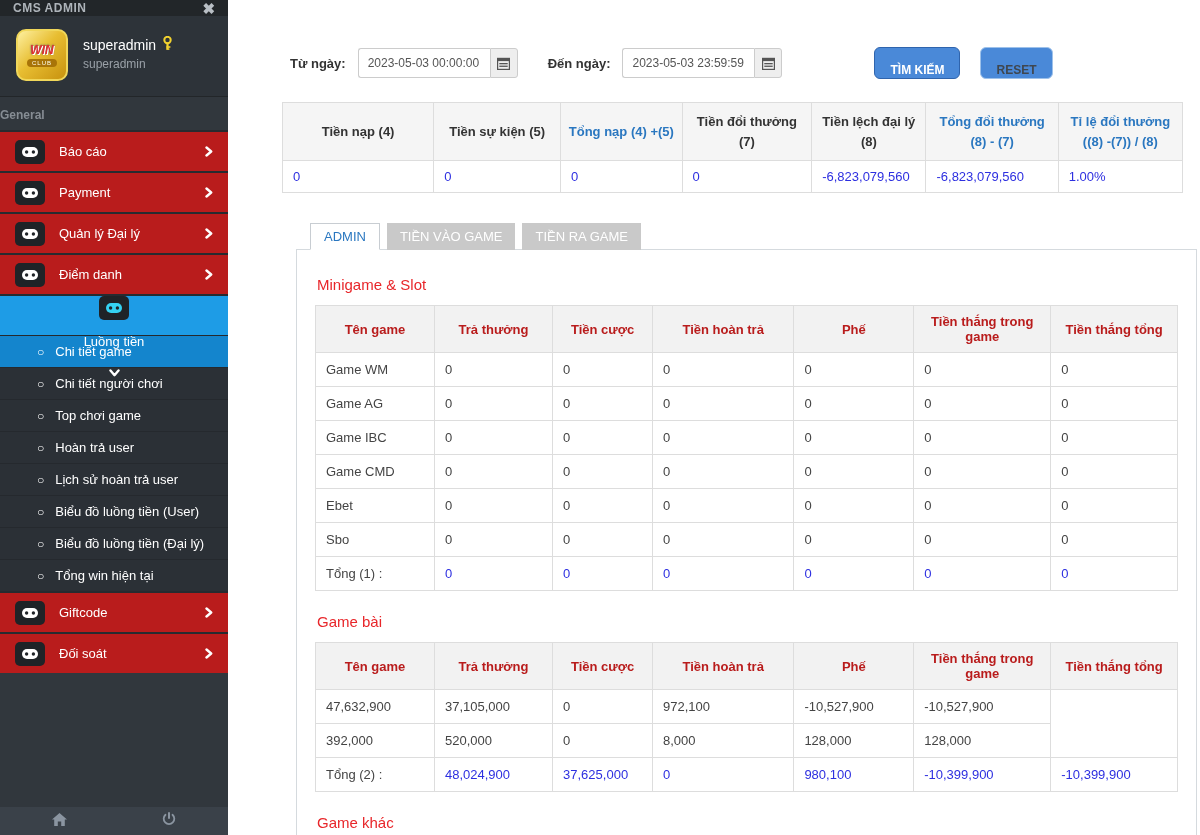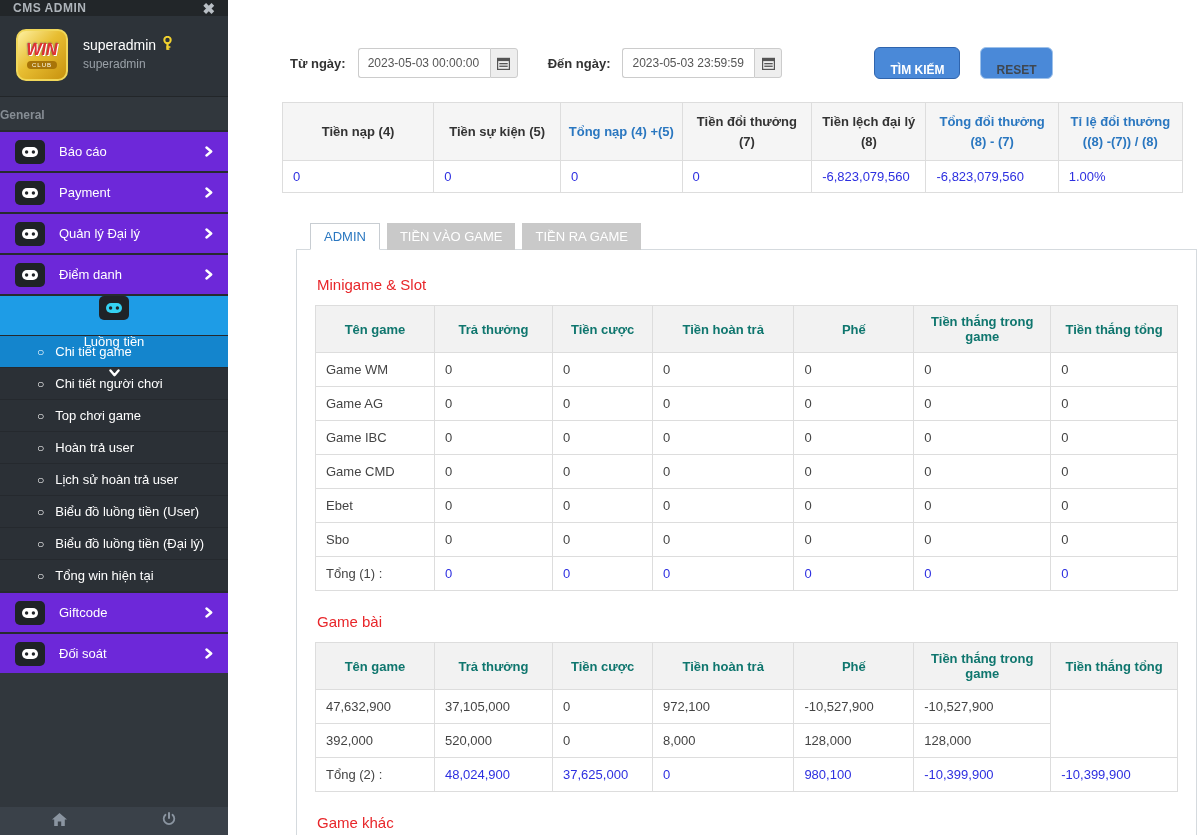--- a/index.html
+++ b/index.html
@@ -13,27 +13,27 @@
 
   
   .sidebar { width:228px; flex-shrink:0; background:#31373d; display:flex; flex-direction:column; height:835px; }
   .sb-header { height:16px; background:#222629; display:flex; align-items:center; justify-content:space-between; padding:0 13px; flex-shrink:0; }
   .brand { color:#aeb4ba; font-weight:bold; font-size:12px; letter-spacing:.5px; }
   .close-x { color:#b9bfc5; font-size:15px; font-weight:bold; cursor:pointer; line-height:1; }
   .user-panel { background:#2d3339; padding:13px 12px 15px 16px; display:flex; gap:15px; border-bottom:1px solid #222629; flex-shrink:0; }
   .avatar { width:52px; height:52px; border-radius:10px; border:2px solid #f0d75a;
     background:linear-gradient(135deg,#fdf0a0 0%,#e8be32 45%,#c8920e 100%);
     display:flex; flex-direction:column; align-items:center; justify-content:center; gap:2px; }
-  .avatar-win { color:#e23030; font-weight:bold; font-style:italic; font-size:16px; text-shadow:1px 1px 0 #fff,0 0 2px #203080; }
+  .avatar-win { color:#e23030; font-weight:bold; font-style:italic; font-size:12px; text-shadow:1px 1px 0 #fff,0 0 2px #203080; }
   .avatar-club { color:#ffe; background:#a87408; font-size:6px; padding:1px 5px; border-radius:5px; letter-spacing:1px; }
   .user-name { color:#fff; font-size:14px; display:flex; align-items:center; gap:6px; margin-top:7px; }
   .user-sub { color:#9aa1a8; font-size:12px; margin-top:4px; }
   .sb-section { color:#868d94; font-size:12px; font-weight:bold; padding:11px 0 8px; flex-shrink:0; }
   .menu { flex-shrink:0; }
-  .mi { height:41px; display:flex; align-items:center; padding:0 15px; gap:14px; background:#6d28d9; border-top:2px solid #272b30; cursor:pointer; }
+  .mi { height:41px; display:flex; align-items:center; padding:0 15px; gap:14px; background:#b91c1c; border-top:2px solid #272b30; cursor:pointer; }
   .mi .ibox { width:30px; height:24px; background:#1f2327; border-radius:5px; display:flex; align-items:center; justify-content:center; flex-shrink:0; }
   .mi .lbl { color:#fff; font-size:13px; flex:1; }
   .mi.active { background:#1e9ce6;flex-direction:column; }
   .smi { height:32px; display:flex; align-items:center; gap:11px; padding:0 14px 0 37px; background:#2b3036; border-top:1px solid #25292e; color:#fff; font-size:13px; cursor:pointer; }
   .smi.active { background:#1485cd; }
   .circ { font-size:12px; color:#fff; line-height:1; }
   .sb-footer { margin-top:auto; height:28px; background:#3a4149; display:flex; align-items:center; justify-content:space-between; padding:0 52px; flex-shrink:0; }
 
   
   .content { flex:1; height:835px; overflow:hidden; background:#fff; padding:48px 0 0 54px; }
@@ -52,21 +52,21 @@
   table.summary td { border:1px solid #ddd; padding:8px 10px; color:#2d2fe0; text-align:left; background:#fff; }
 
   .tabs { display:flex; margin:30px 0 0 28px; position:relative; z-index:2; }
   .tab { height:27px; padding:0 13px; display:flex; align-items:center; font-size:13px; margin-right:7px; cursor:pointer; }
   .tab.active { background:#fff; border:1px solid #c8cdd2; border-bottom:1px solid #fff; color:#2a77c0; }
   .tab.inactive { background:#c9c9c9; color:#fff; }
 
   .panel { border:1px solid #d5dade; margin-left:14px; margin-top:-1px; width:901px; height:608px; overflow:hidden; padding:16px 18px 0 18px; background:#fff; }
   .sec-title { color:#e8262a; font-size:15px; margin:10px 0 12px 2px; }
   table.gt { width:100%; border-collapse:collapse; font-size:13px; margin-bottom:22px; }
-  table.gt th { background:#f2f2f2; border:1px solid #ddd; padding:8px 5px; font-weight:bold; color:#0f766e; text-align:center; }
+  table.gt th { background:#f2f2f2; border:1px solid #ddd; padding:8px 5px; font-weight:bold; color:#b91c1c; text-align:center; }
   table.gt td { border:1px solid #ddd; padding:9px 10px; color:#444; text-align:left; background:#fff; }
   table.gt tr.total td { color:#2d2fe0; }
   table.gt tr.total td:first-child { color:#444; }
 </style>
 </head>
 <body>
 
 <div class="app">
 
   <aside class="sidebar">

